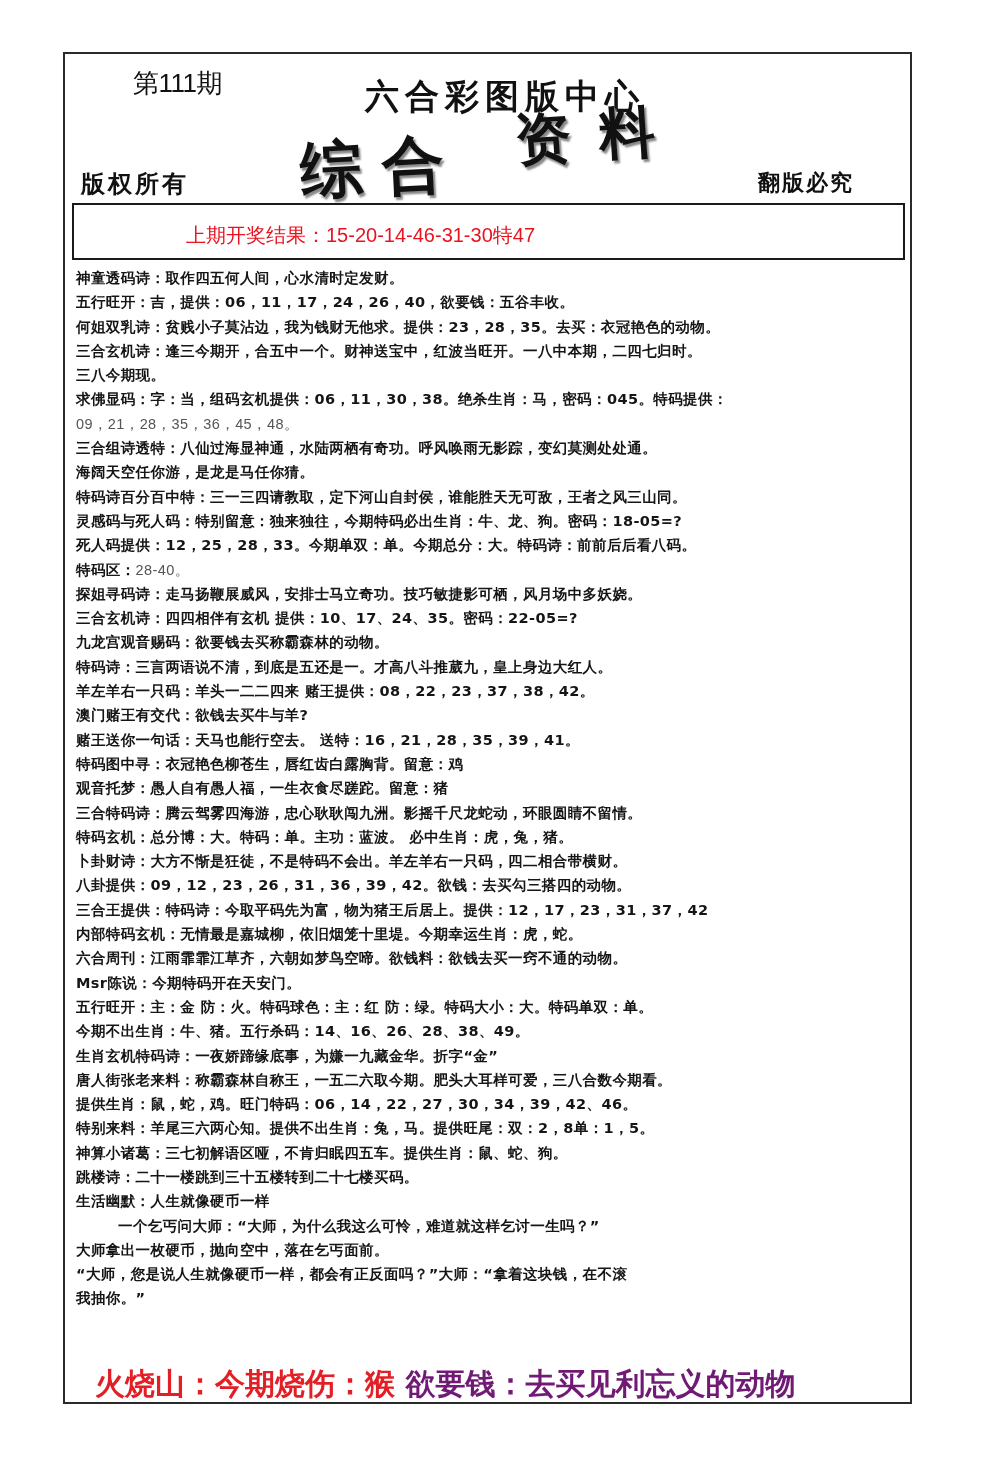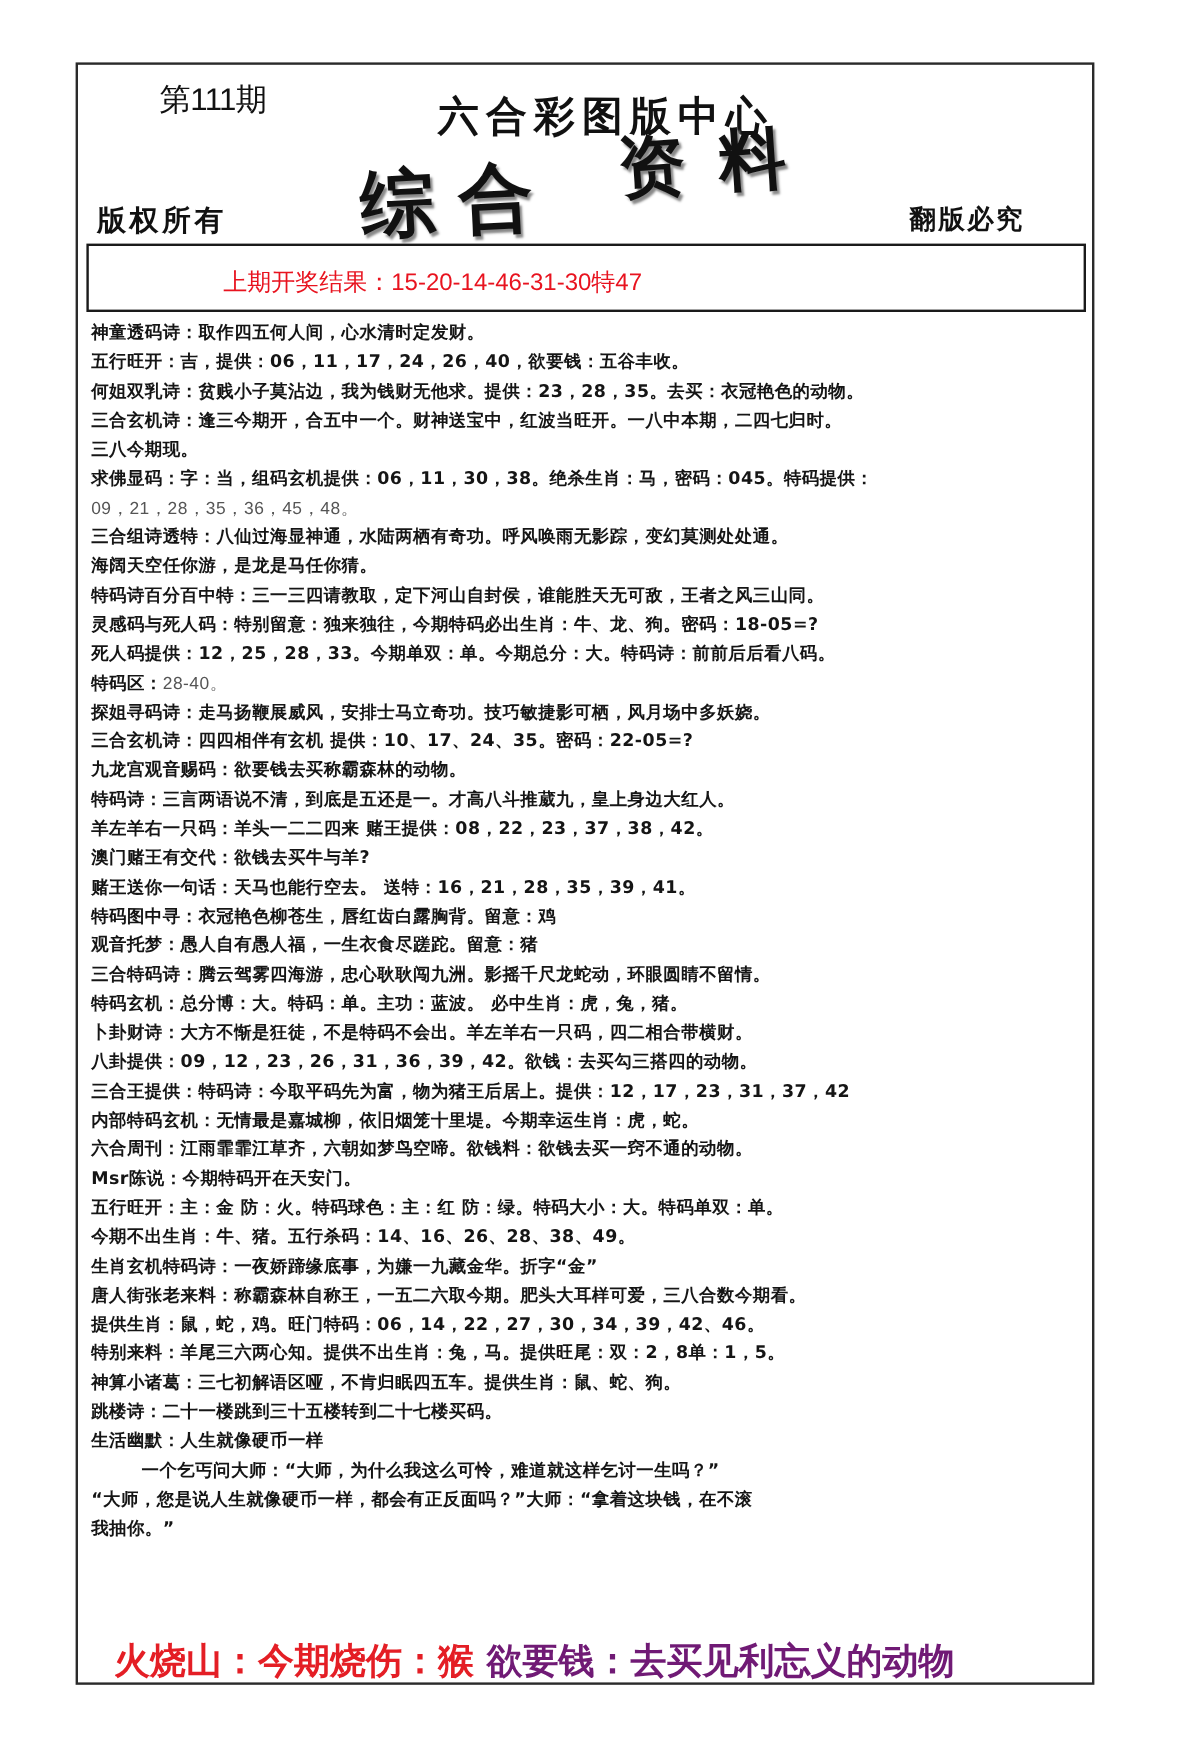--- a/index.html
+++ b/index.html
@@ -85,17 +85,18 @@
   <div class="line"><span>五行旺开：</span><span>主：金 防：火。特码球色：主：红 防：绿。特码大小：大。特码单双：单。</span></div>
   <div class="line"><span>今期不出生肖：</span><span>牛、猪。五行杀码：14、16、26、28、38、49。</span></div>
   <div class="line"><span>生肖玄机特码诗：</span><span>一夜娇蹄缘底事，为嫌一九藏金华。折字“金”</span></div>
   <div class="line"><span>唐人街张老来料：</span><span>称霸森林自称王，一五二六取今期。肥头大耳样可爱，三八合数今期看。</span></div>
   <div class="line"><span>提供生肖：</span><span>鼠，蛇，鸡。旺门特码：06，14，22，27，30，34，39，42、46。</span></div>
   <div class="line"><span>特别来料：</span><span>羊尾三六两心知。提供不出生肖：兔，马。提供旺尾：双：2，8单：1，5。</span></div>
   <div class="line"><span>神算小诸葛：</span><span>三七初解语区哑，不肯归眠四五车。提供生肖：鼠、蛇、狗。</span></div>
   <div class="line"><span>跳楼诗：</span><span>二十一楼跳到三十五楼转到二十七楼买码。</span></div>
   <div class="line"><span>生活幽默：</span><span>人生就像硬币一样</span></div>
   <div class="line indent"><span></span><span>一个乞丐问大师：“大师，为什么我这么可怜，难道就这样乞讨一生吗？”</span></div>
+  <div class="line"><span></span><span>大师拿出一枚硬币，抛向空中，落在乞丐面前。</span></div>
   <div class="line"><span></span><span>“大师，您是说人生就像硬币一样，都会有正反面吗？”大师：“拿着这块钱，在不滚</span></div>
   <div class="line"><span></span><span>我抽你。”</span></div>
 </div>
 
 <div class="footer"><span class="red">火烧山：今期烧伤：猴 </span><span class="green">欲要钱：去买见利忘义的动物</span></div>
 
 </body></html>

